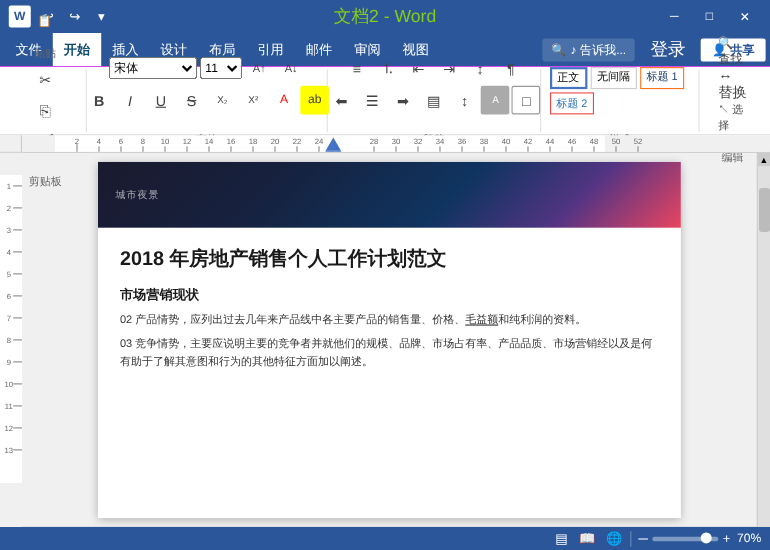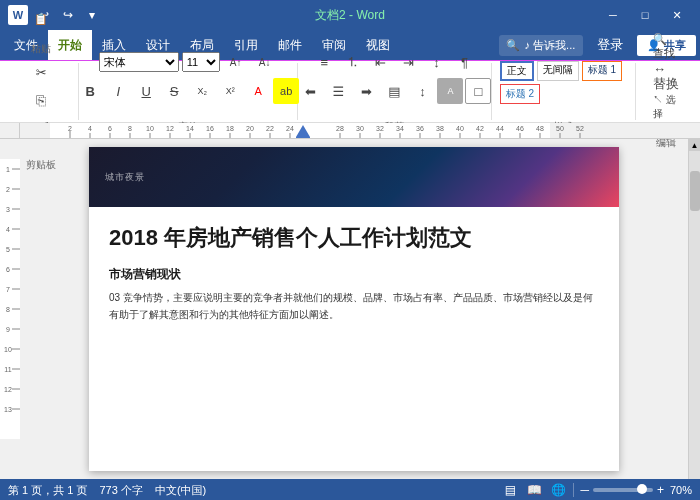--- a/index.html
+++ b/index.html
@@ -21,22 +21,22 @@
       justify-content: space-between;
       padding: 0 8px;
       color: white;
     }
     .title-bar-left {
       display: flex;
       align-items: center;
       gap: 6px;
     }
     .title-bar-title {
-      font-size: 12px;
-      color: #86efac;
+      font-size: 16px;
+      color: #84cc16;
       position: absolute;
       left: 50%;
       transform: translateX(-50%);
     }
     .title-bar-controls {
       display: flex;
       align-items: center;
       gap: 2px;
     }
     .title-btn {
@@ -95,21 +95,21 @@
       padding: 4px 10px;
       font-size: 12px;
       color: white;
       cursor: pointer;
       height: 30px;
       display: flex;
       align-items: center;
     }
     .ribbon-tab.active {
       background: white;
-      color: #4d7c0f;
+      color: #0c4a6e;
       font-weight: bold;
     }
     .ribbon-right {
       margin-left: auto;
       display: flex;
       align-items: center;
       gap: 8px;
     }
     .ribbon-tell {
       display: flex;
@@ -117,21 +117,21 @@
       gap: 4px;
       background: rgba(255,255,255,0.15);
       padding: 3px 8px;
       border-radius: 3px;
       color: white;
       font-size: 11px;
       cursor: pointer;
     }
     .ribbon-login {
       color: white;
-      font-size: 13px;
+      font-size: 16px;
       cursor: pointer;
       padding: 3px 6px;
     }
     .ribbon-share {
       background: white;
       color: #2b579a;
       font-size: 11px;
       font-weight: bold;
       padding: 3px 10px;
       border-radius: 2px;
@@ -258,21 +258,21 @@
     .doc-header-img-text {
       color: rgba(255,255,255,0.6);
       font-size: 9px;
       letter-spacing: 1px;
     }
 
     .doc-content {
       padding: 16px 20px;
     }
     .doc-title {
-      font-size: 22px;
+      font-size: 18px;
       font-weight: bold;
       color: #1a1a1a;
       line-height: 1.4;
       margin-bottom: 12px;
     }
     .doc-section-title {
       font-size: 12px;
       font-weight: bold;
       color: #1a1a1a;
       margin-bottom: 6px;
@@ -609,41 +609,39 @@
 
       <div class="doc-header-img">
         <span class="doc-header-img-text">城市夜景</span>
       </div>
 
       <div class="doc-content">
         <div class="doc-columns">
           <div class="doc-col-left">
             <div class="doc-title">2018 年房地产销售个人工作计划范文</div>
             <div class="doc-section-title">市场营销现状</div>
+            <div class="doc-para">
+              <span>02 产品情势，应列出过去几年来产品线中各主要产品的销售量、价格、</span><span class="underline">毛益额</span><span>和纯利润的资料。</span>
+            </div>
             <div class="doc-para">03 竞争情势，主要应说明主要的竞争者并就他们的规模、品牌、市场占有率、产品品质、市场营销经以及是何有助于了解其意图和行为的其他特征方面加以阐述。</div>
 
           </div>
 
         </div>
       </div>
     </div>
   </div>
 
   <div class="scrollbar-v">
     <div style="width:12px;height:12px;background:#ccc;display:flex;align-items:center;justify-content:center;font-size:8px;cursor:pointer;">▲</div>
     <div class="scrollbar-thumb"></div>
   </div>
 </div>
 
 <div class="status-bar">
-  <div class="status-left">
-    <span>第 1 页，共 1 页</span>
-    <span>773 个字</span>
-    <span>中文(中国)</span>
-  </div>
   <div class="status-right">
     <div class="view-btn">▤</div>
     <div class="view-btn">📖</div>
     <div class="view-btn">🌐</div>
     <div style="width:1px;height:14px;background:rgba(255,255,255,0.3);"></div>
     <div class="zoom-slider">
       <span style="font-size:12px;cursor:pointer;">─</span>
       <div class="zoom-track">
         <div class="zoom-thumb"></div>
       </div>

